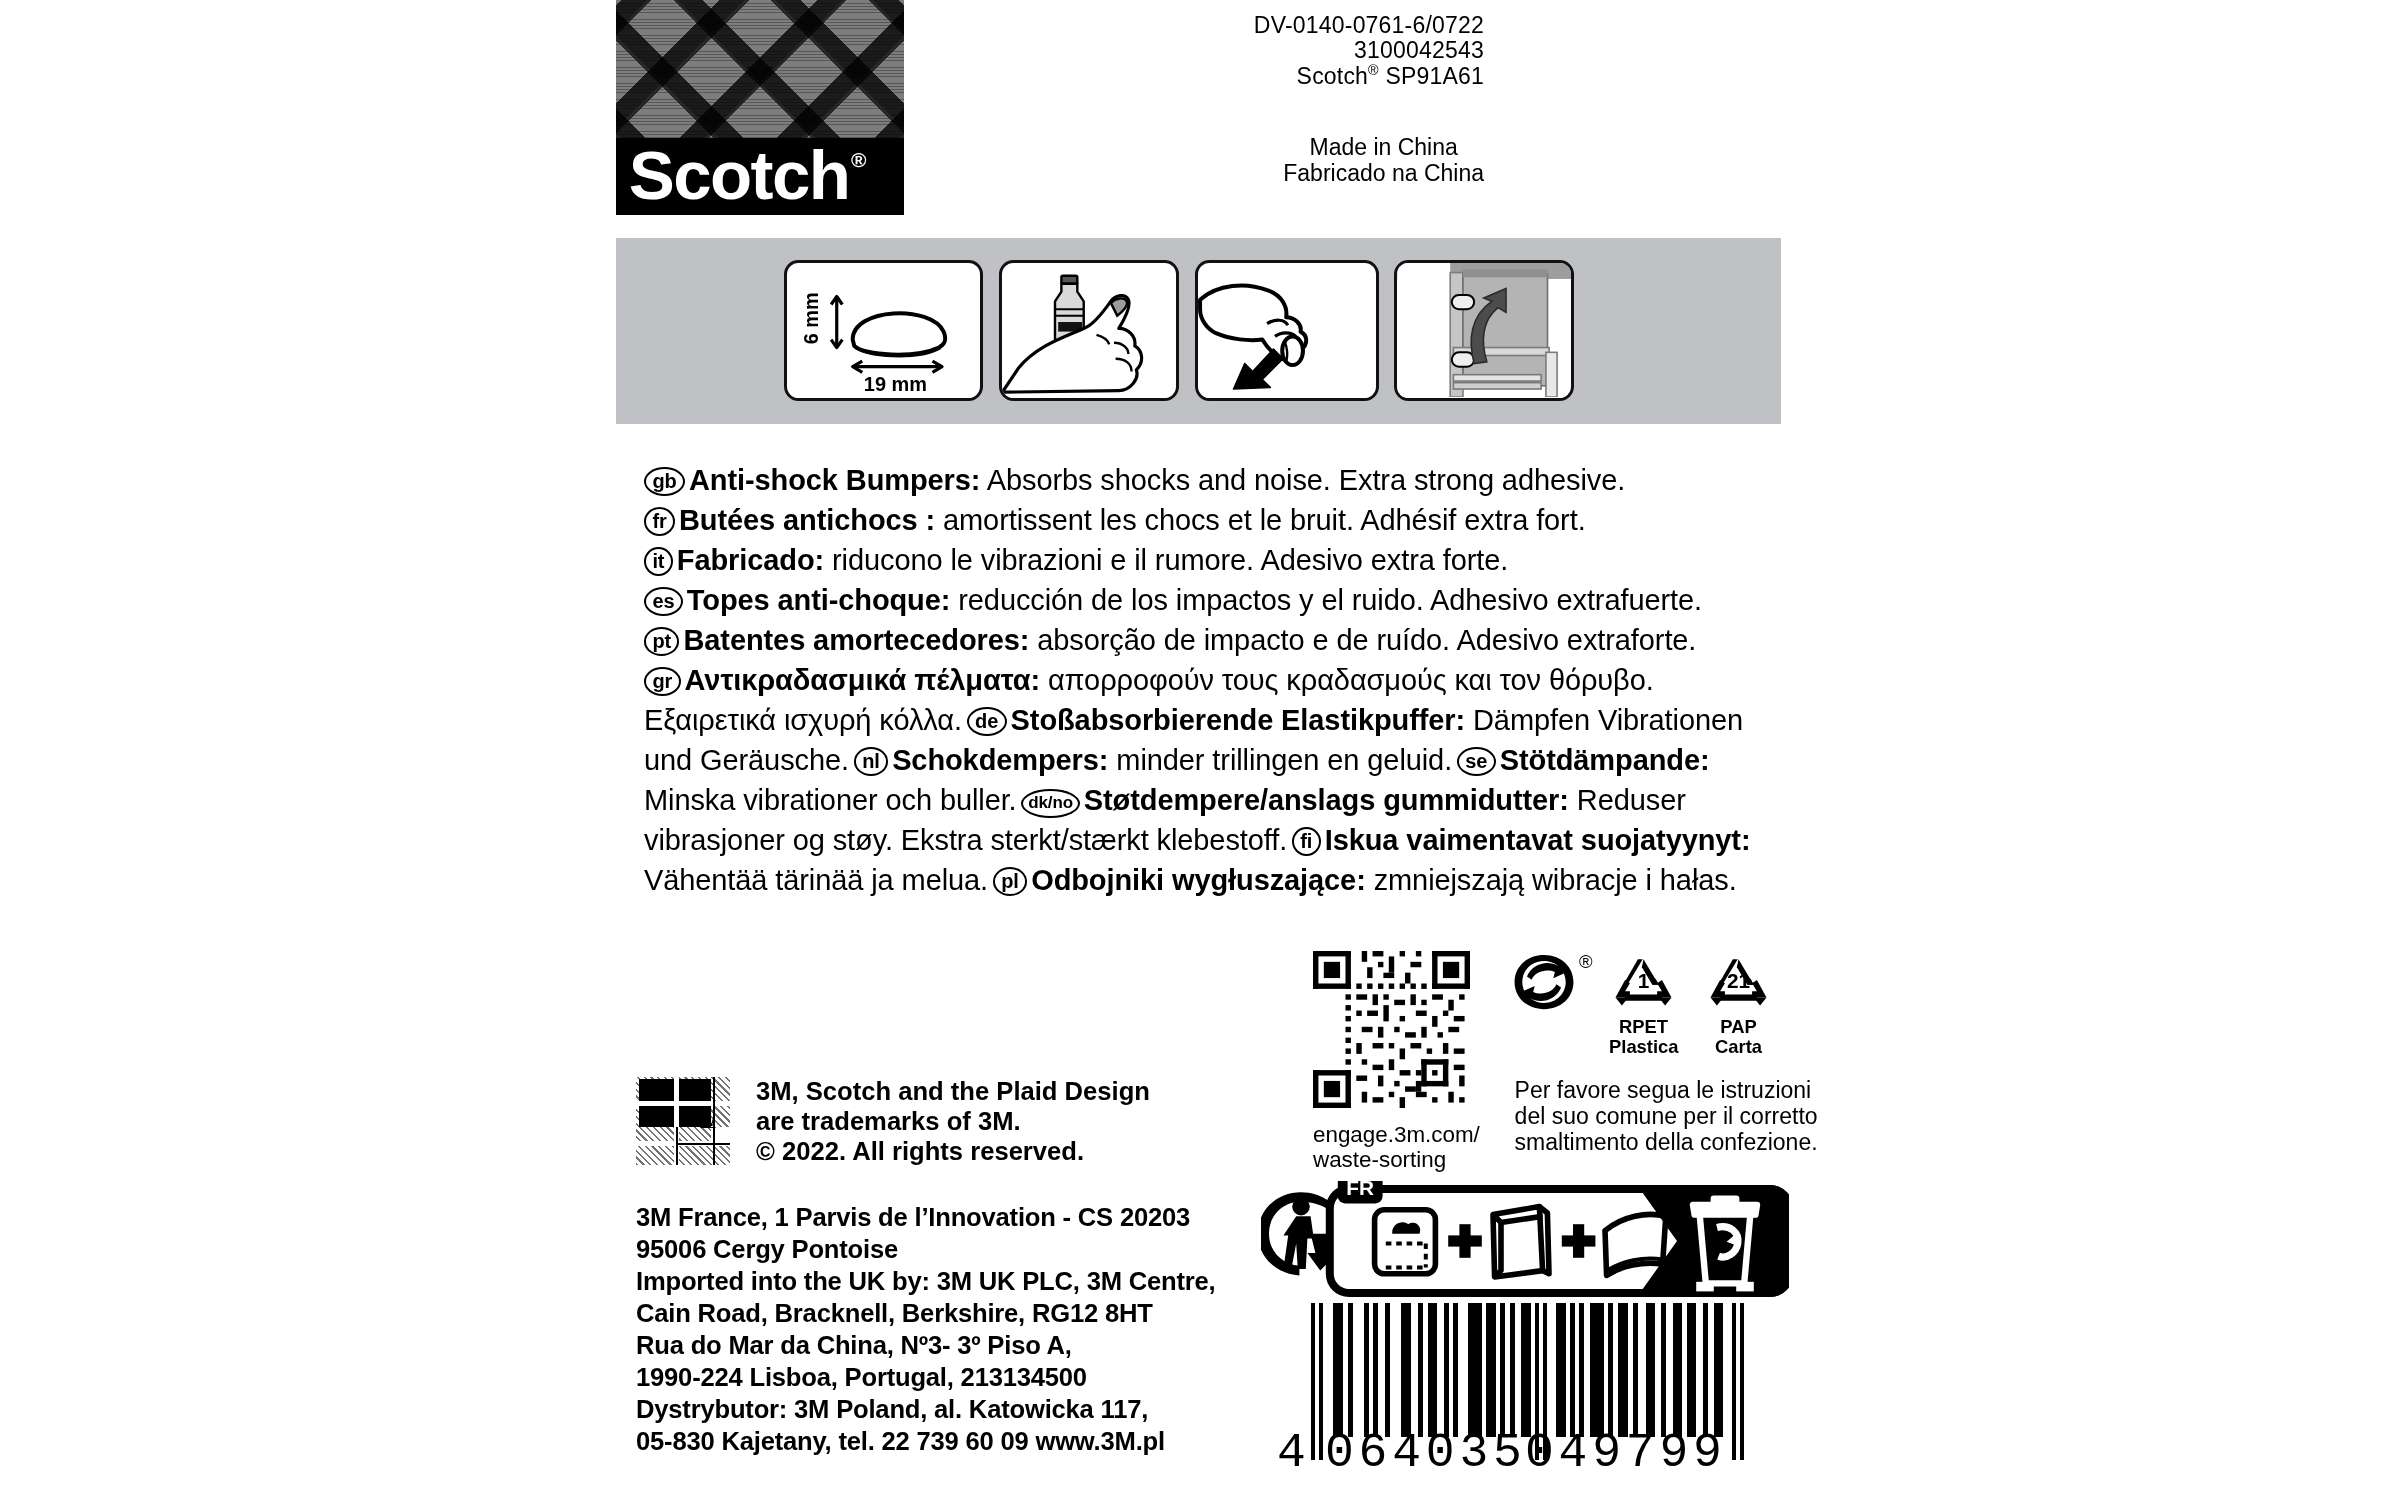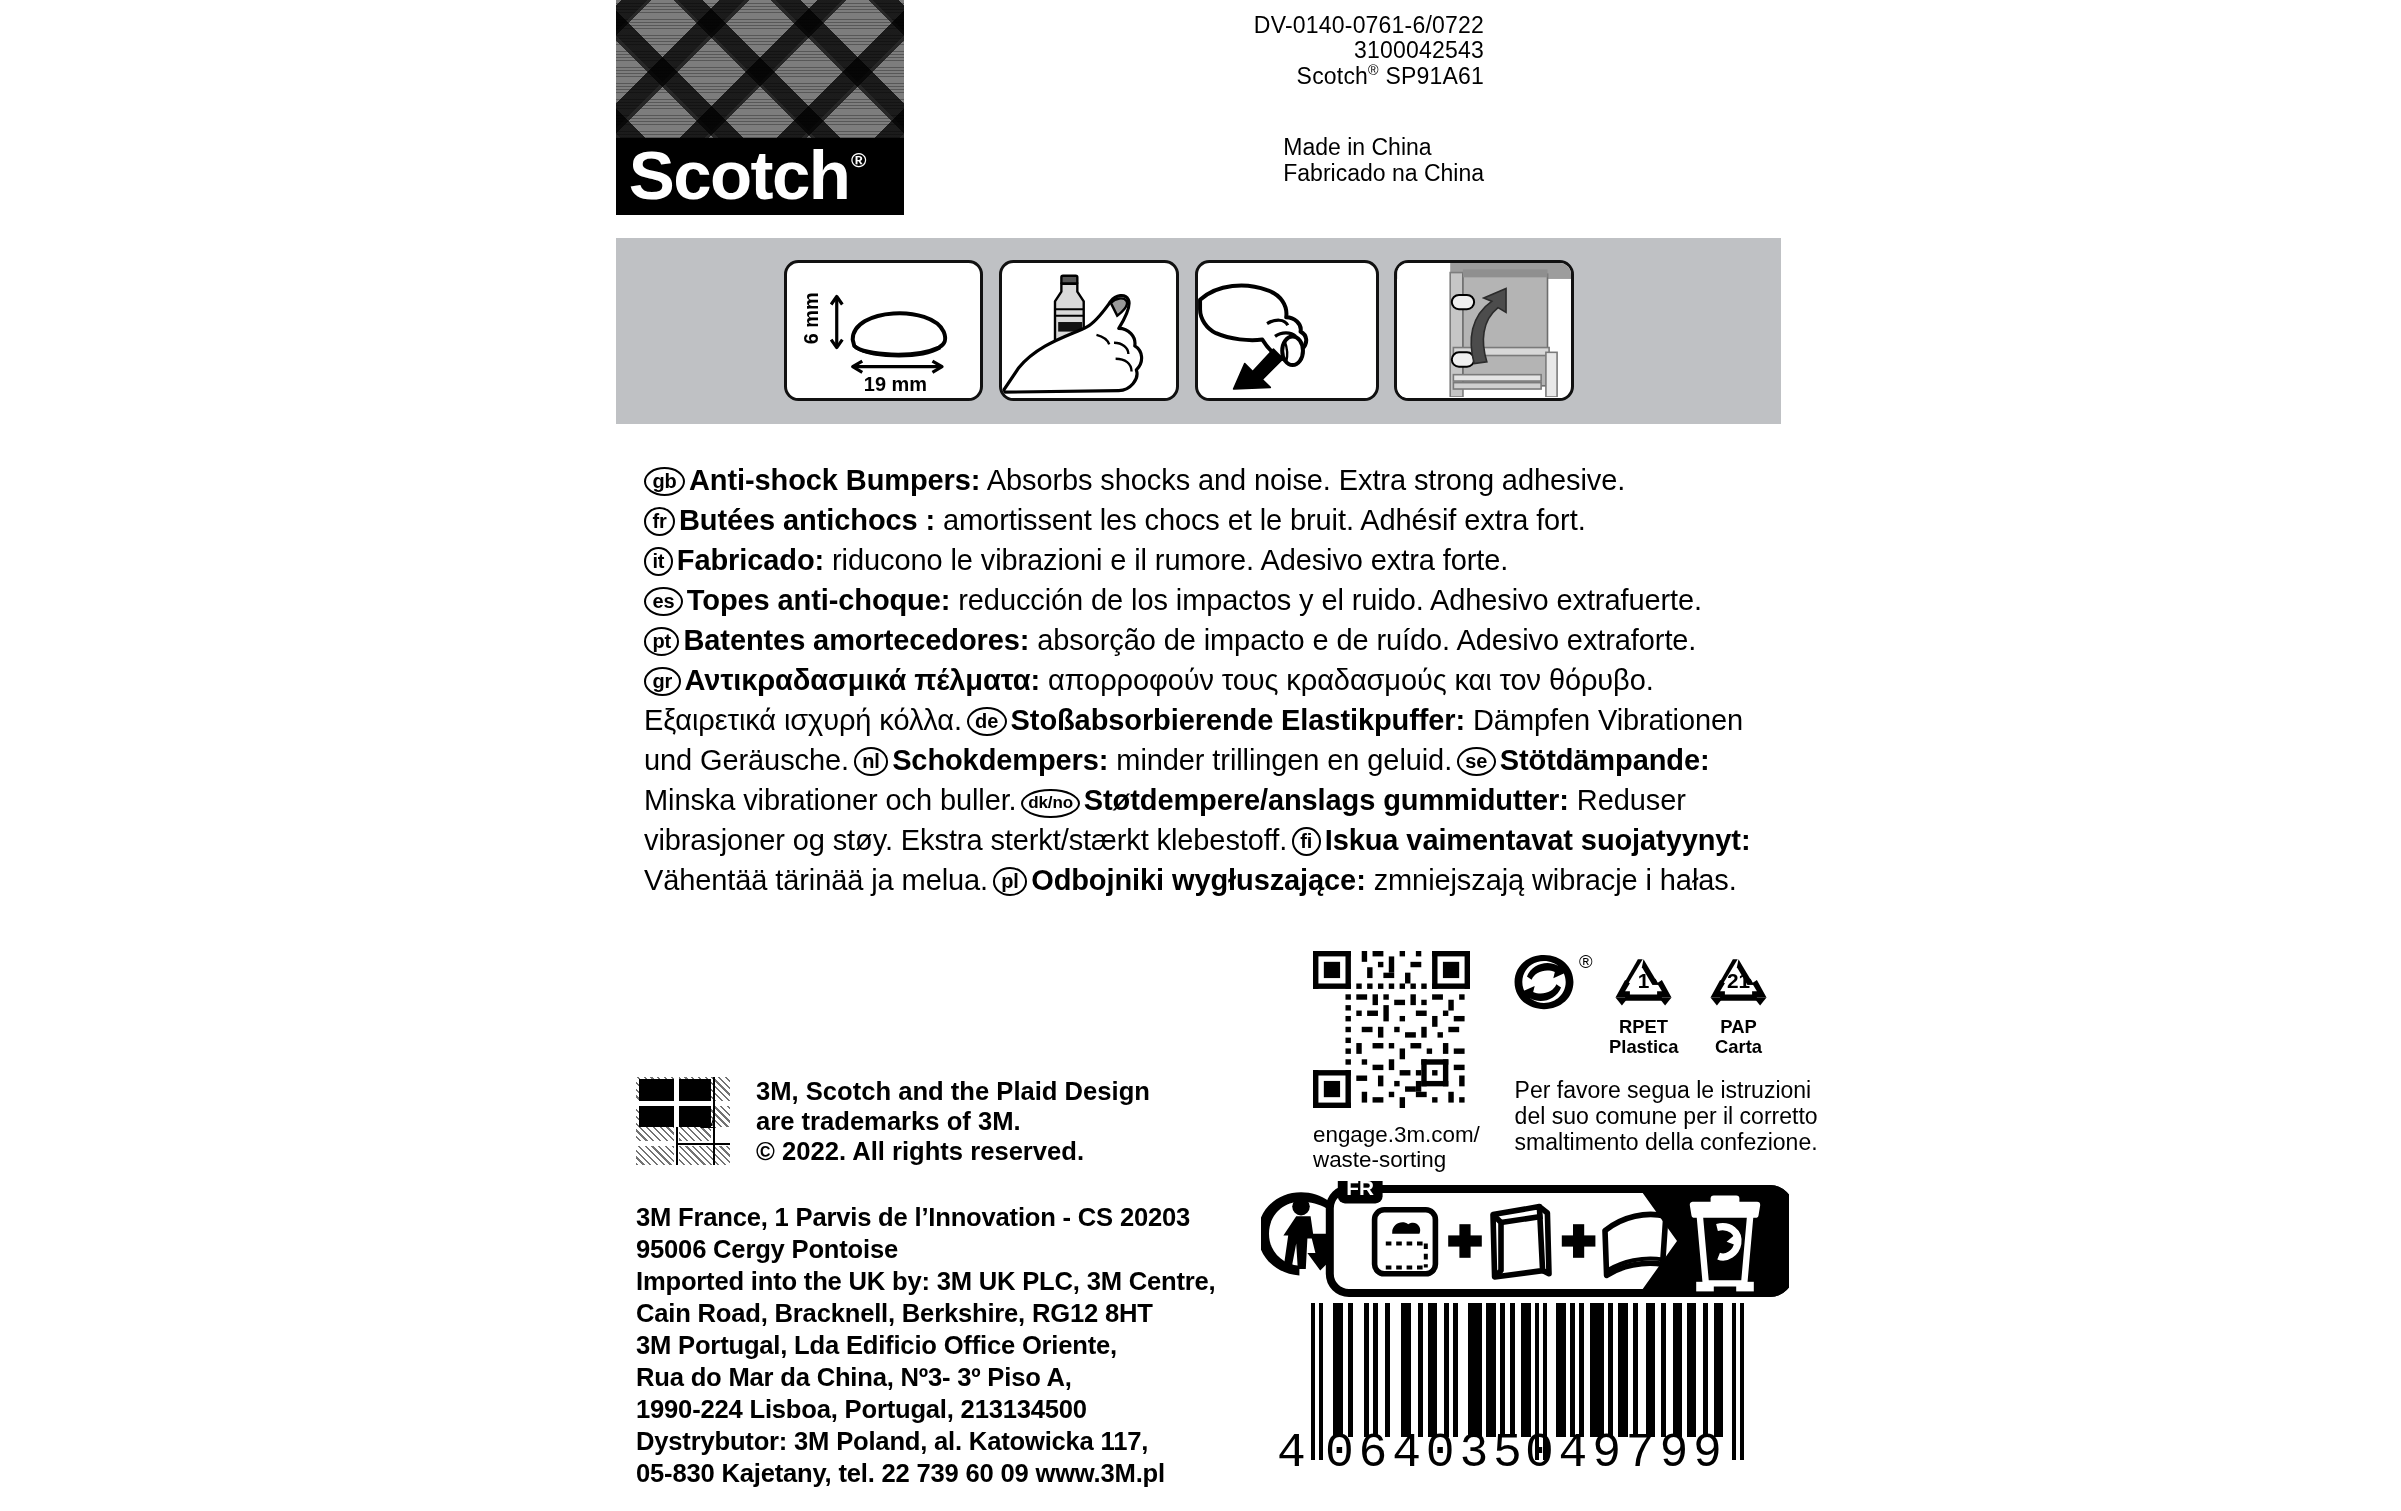--- a/index.html
+++ b/index.html
@@ -54,21 +54,21 @@
   #header-codes {
     position: absolute; right: 917px; top: 12.8px;
     text-align: right;
     font-size: 23px;
     line-height: 1.1;
     letter-spacing: 0.2px;
   }
   #header-codes .line { white-space: nowrap; }
   #header-origin {
     position: absolute; right: 917px; top: 134px;
-    text-align: left;
+    text-align: center;
     font-size: 23px;
     line-height: 1.13;
     margin-left: 28px;
   }
   .sup-reg { font-size: .62em; vertical-align: super; }
 
   
   #illustration-band {
     position: absolute; left: 616px; top: 238px;
     width: 1165px; height: 186px;
@@ -524,21 +524,20 @@
     <div>are trademarks of 3M.</div>
     <div>© 2022. All rights reserved.</div>
   </div>
 </div>
 
 <div id="address-block">
   <div>3M France, 1 Parvis de l’Innovation - CS 20203</div>
   <div>95006 Cergy Pontoise</div>
   <div>Imported into the UK by: 3M UK PLC, 3M Centre,</div>
   <div>Cain Road, Bracknell, Berkshire, RG12 8HT</div>
-  <div>3M Portugal, Lda Edificio Office Oriente,</div>
   <div>Rua do Mar da China, Nº3- 3º Piso A,</div>
   <div>1990-224 Lisboa, Portugal, 213134500</div>
   <div>Dystrybutor: 3M Poland, al. Katowicka 117,</div>
   <div>05-830 Kajetany, tel. 22 739 60 09 www.3M.pl</div>
 </div>
 
 <div id="triman-block">
   <svg viewBox="0 0 660 150" width="528" height="120">
 
     <g fill="#000">

